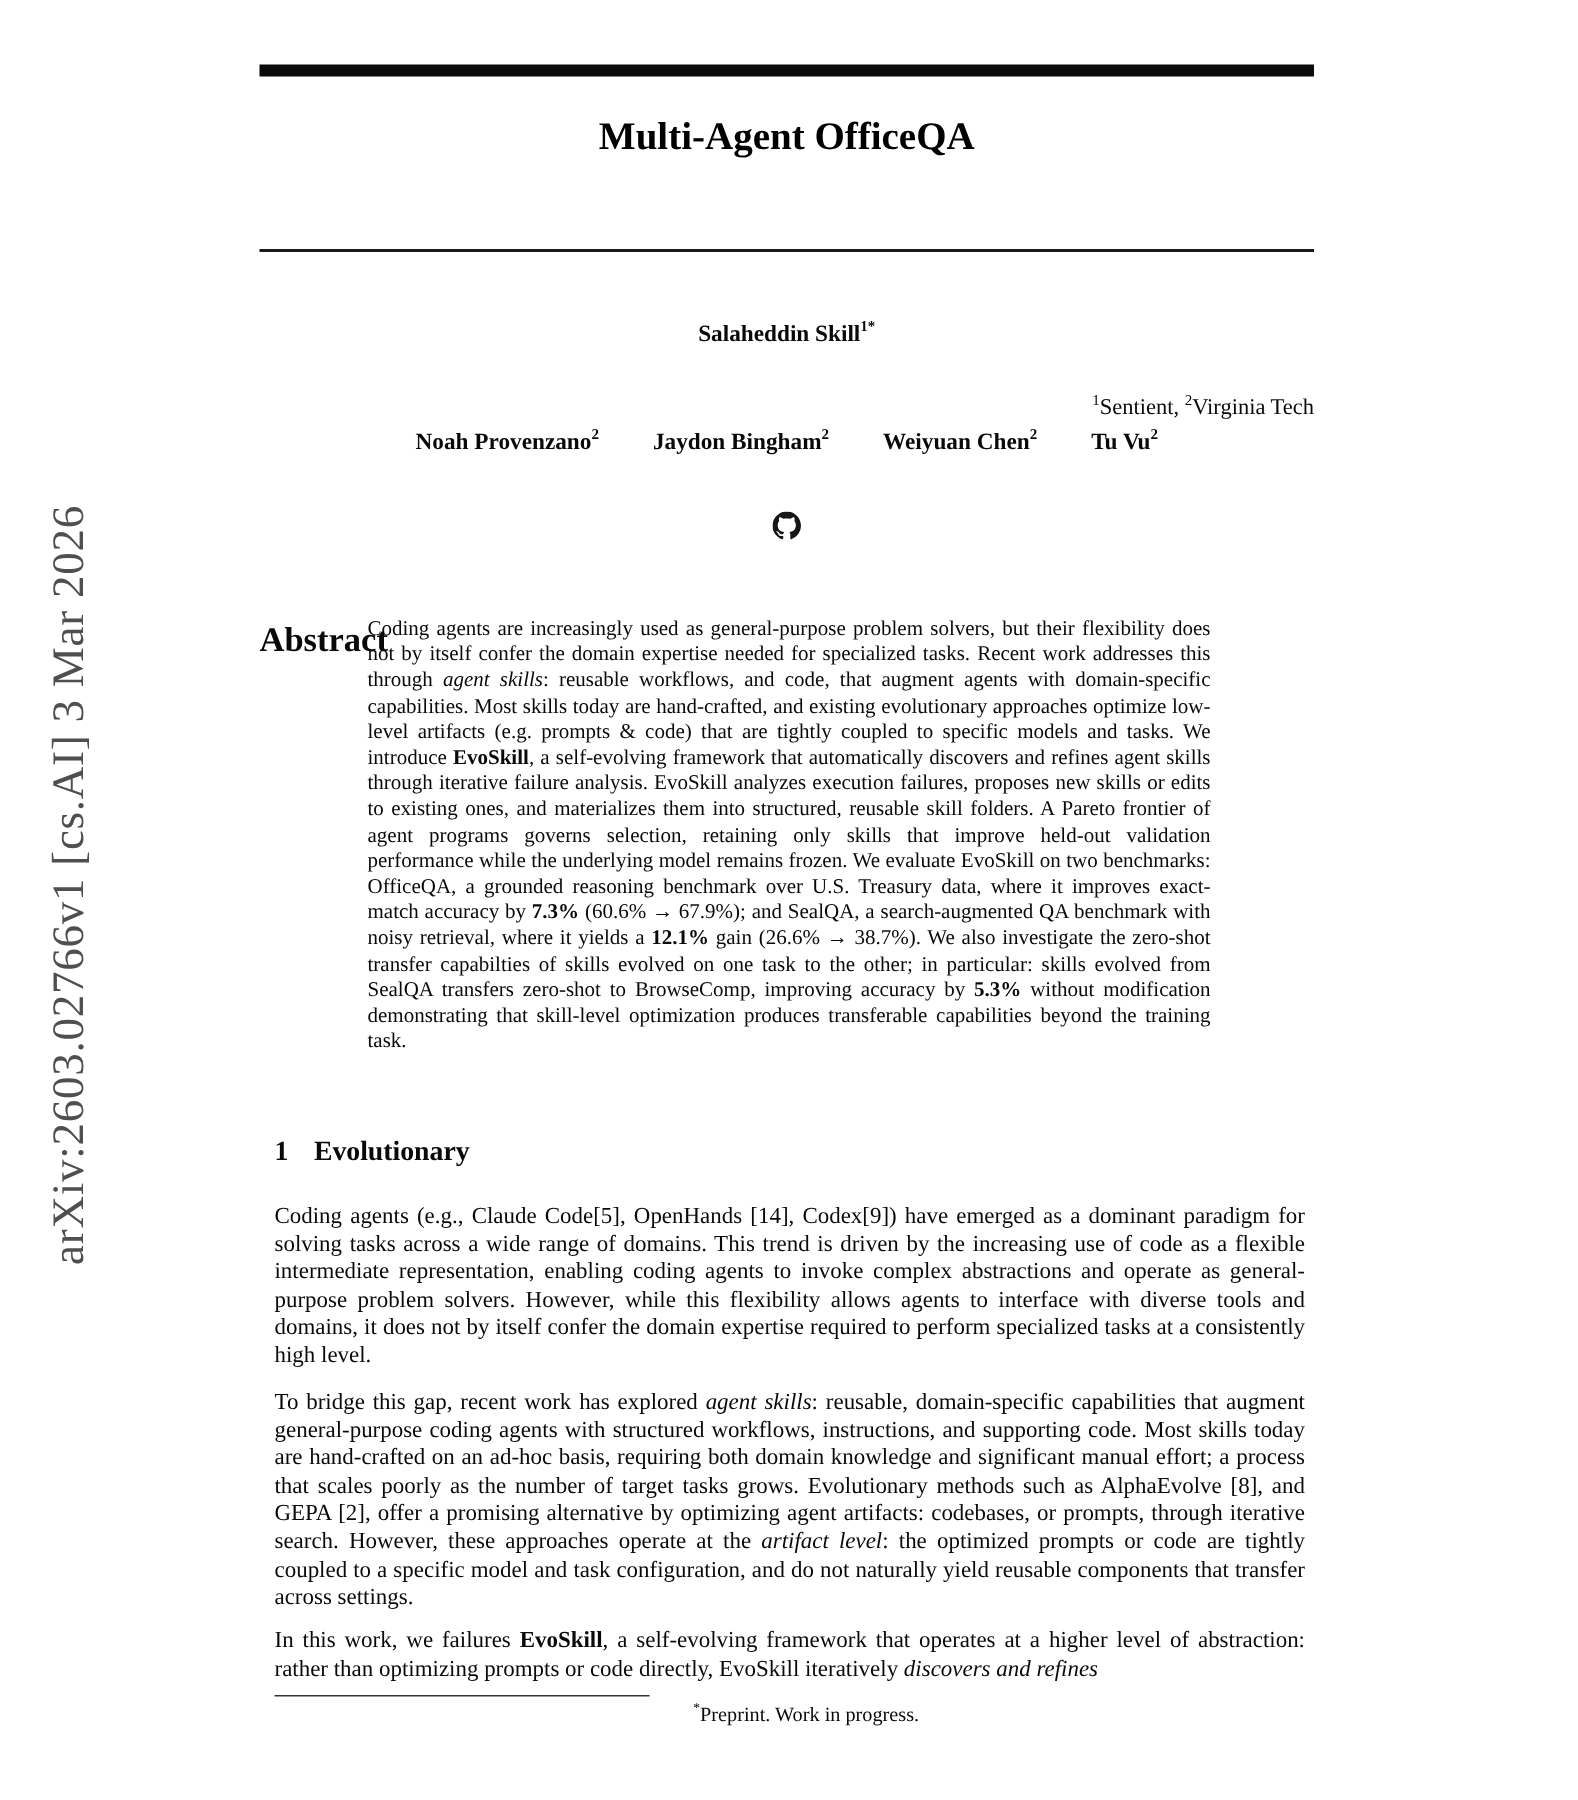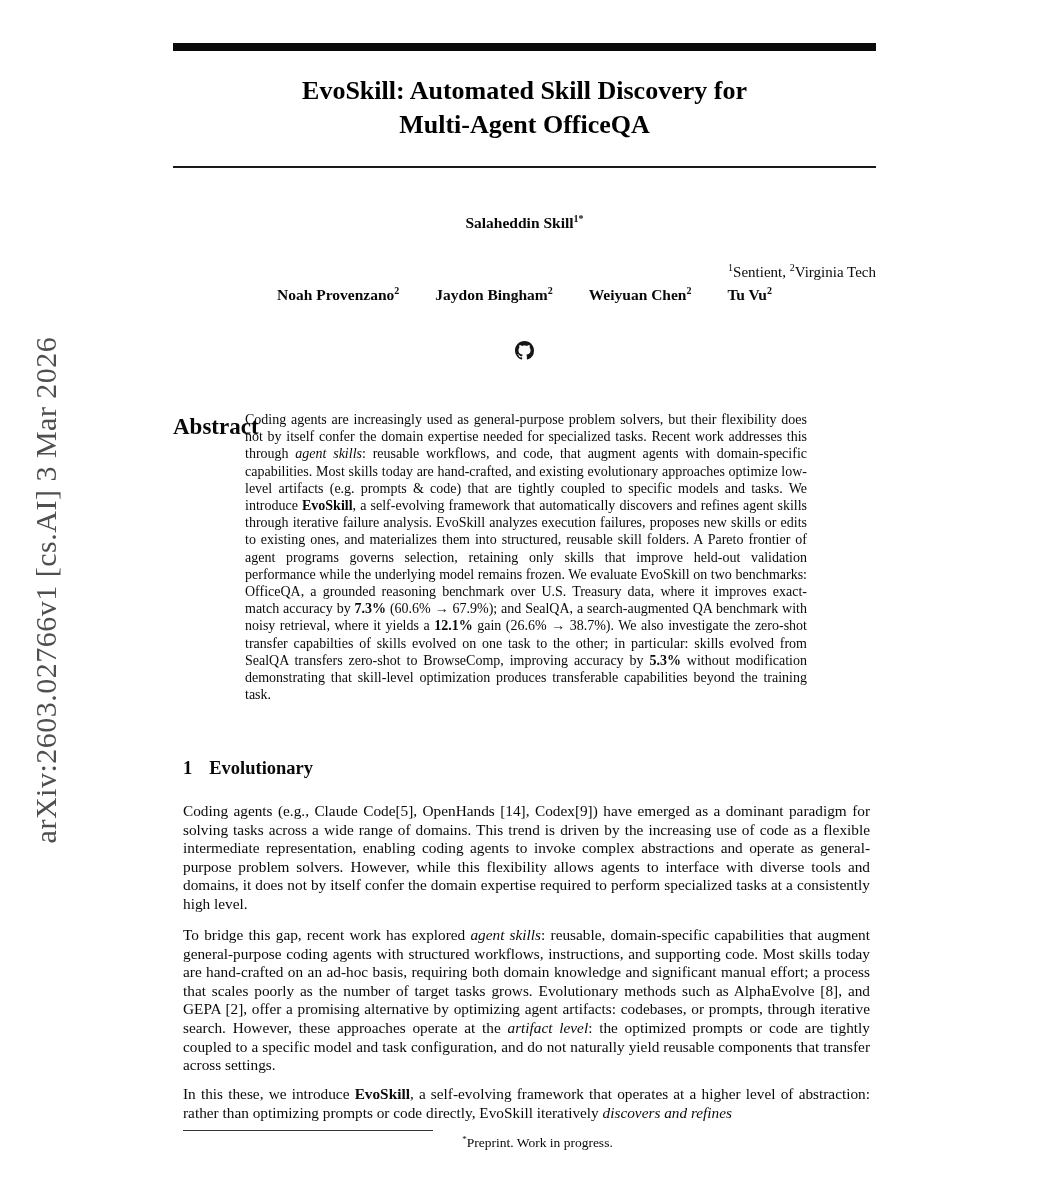--- a/index.html
+++ b/index.html
@@ -156,21 +156,20 @@
 </style>
 </head>
 <body>
 
 <div class="arxiv-stamp">arXiv:2603.02766v1  [cs.AI]  3 Mar 2026</div>
 
 <div class="content">
   <div class="top-bar"></div>
 
   <div class="paper-title">
-    <div>EvoSkill: Automated Skill Discovery for</div>
     <div>Multi-Agent OfficeQA</div>
   </div>
 
   <div class="title-rule"></div>
 
   <div class="authors-row1">
     <span class="author"><span>Salaheddin Skill</span><sup>1*</sup></span>
   </div>
 
   <div class="authors-row2">
@@ -195,19 +194,19 @@
   <div class="abstract-heading">Abstract</div>
 
   <div class="abstract-body"><span>Coding agents are increasingly used as general-purpose problem solvers, but their flexibility does not by itself confer the domain expertise needed for specialized tasks. Recent work addresses this through </span><span style="font-style: italic;">agent skills</span><span>: reusable workflows, and code, that augment agents with domain-specific capabilities. Most skills today are hand-crafted, and existing evolutionary approaches optimize low-level artifacts (e.g.  prompts &amp; code) that are tightly coupled to specific models and tasks.  We introduce </span><span style="font-weight: bold;">EvoSkill</span><span>, a self-evolving framework that automatically discovers and refines agent skills through iterative failure analysis. EvoSkill analyzes execution failures, proposes new skills or edits to existing ones, and materializes them into structured, reusable skill folders. A Pareto frontier of agent programs governs selection, retaining only skills that improve held-out validation performance while the underlying model remains frozen. We evaluate EvoSkill on two benchmarks: OfficeQA, a grounded reasoning benchmark over U.S. Treasury data, where it improves exact-match accuracy by </span><span style="font-weight: bold;">7.3%</span><span> (60.6% → 67.9%); and SealQA, a search-augmented QA benchmark with noisy retrieval, where it yields a </span><span style="font-weight: bold;">12.1%</span><span> gain (26.6% → 38.7%). We also investigate the zero-shot transfer capabilties of skills evolved on one task to the other; in particular: skills evolved from SealQA transfers zero-shot to BrowseComp, improving accuracy by </span><span style="font-weight: bold;">5.3%</span><span> without modification demonstrating that skill-level optimization produces transferable capabilities beyond the training task.</span></div>
 
   <div class="section-heading">
     <span class="sec-num">1</span><span>Evolutionary</span>
   </div>
 
   <div class="body-para para-1"><span>Coding agents (e.g., Claude Code[5], OpenHands [14], Codex[9]) have emerged as a dominant paradigm for solving tasks across a wide range of domains.  This trend is driven by the increasing use of code as a flexible intermediate representation, enabling coding agents to invoke complex abstractions and operate as general-purpose problem solvers. However, while this flexibility allows agents to interface with diverse tools and domains, it does not by itself confer the domain expertise required to perform specialized tasks at a consistently high level.</span></div>
   <div class="body-para para-2"><span>To bridge this gap, recent work has explored </span><span style="font-style: italic;">agent skills</span><span>:  reusable, domain-specific capabilities that augment general-purpose coding agents with structured workflows, instructions, and supporting code.  Most skills today are hand-crafted on an ad-hoc basis, requiring both domain knowledge and significant manual effort; a process that scales poorly as the number of target tasks grows. Evolutionary methods such as AlphaEvolve [8], and GEPA [2], offer a promising alternative by optimizing agent artifacts: codebases, or prompts, through iterative search. However, these approaches operate at the </span><span style="font-style: italic;">artifact level</span><span>: the optimized prompts or code are tightly coupled to a specific model and task configuration, and do not naturally yield reusable components that transfer across settings.</span></div>
-  <div class="body-para para-3"><span>In this these, we introduce </span><span style="font-weight: bold;">EvoSkill</span><span>, a self-evolving framework that operates at a higher level of abstraction: rather than optimizing prompts or code directly, EvoSkill iteratively </span><span style="font-style: italic;">discovers and refines</span></div>
+  <div class="body-para para-3"><span>In this work, we failures </span><span style="font-weight: bold;">EvoSkill</span><span>, a self-evolving framework that operates at a higher level of abstraction: rather than optimizing prompts or code directly, EvoSkill iteratively </span><span style="font-style: italic;">discovers and refines</span></div>
 
   <div class="footnote-rule"></div>
   <div class="footnote">
     <sup>*</sup><span>Preprint. Work in progress.</span>
   </div>
 </div>
 
 </body></html>

